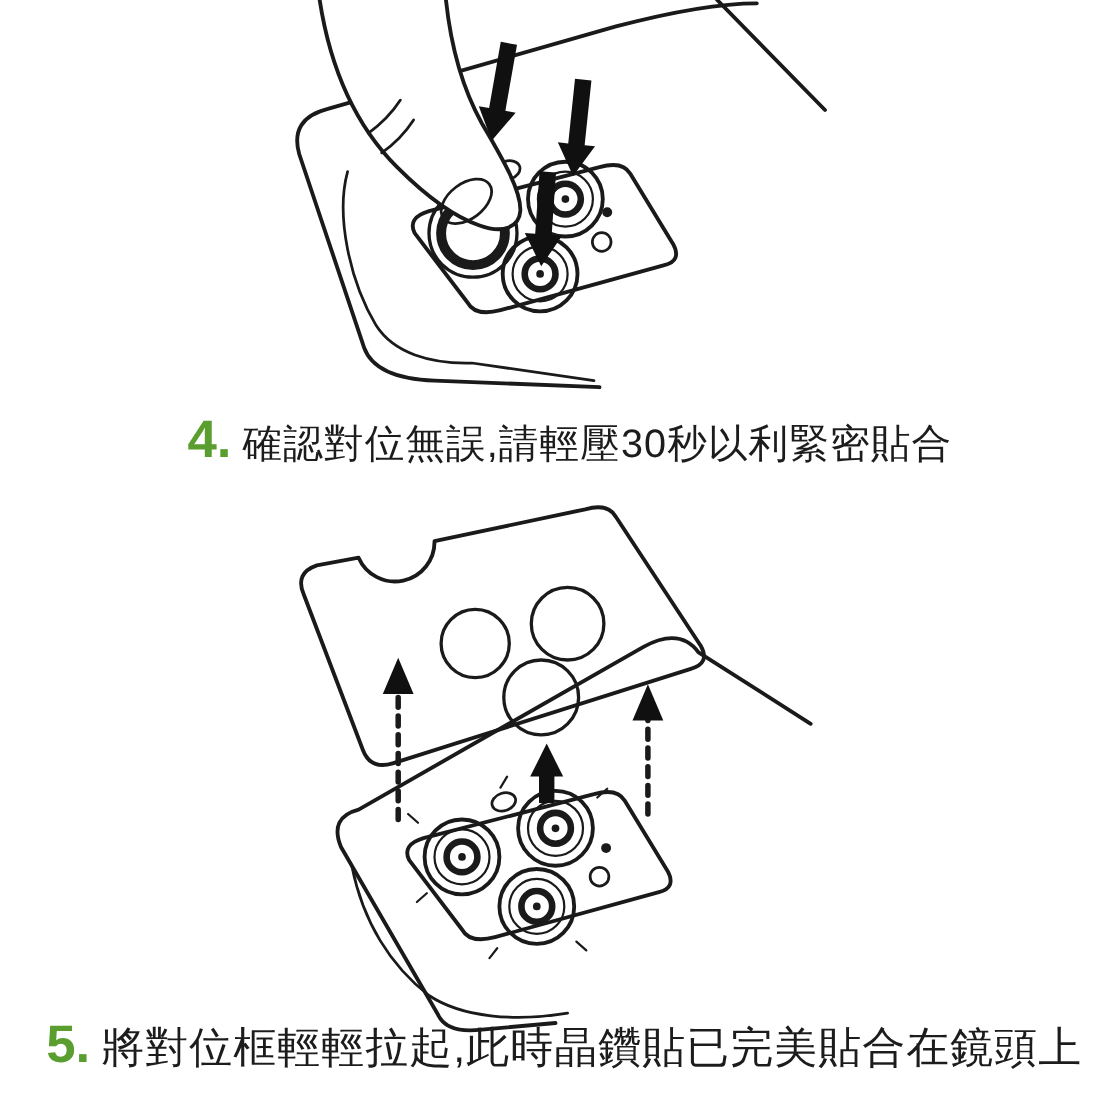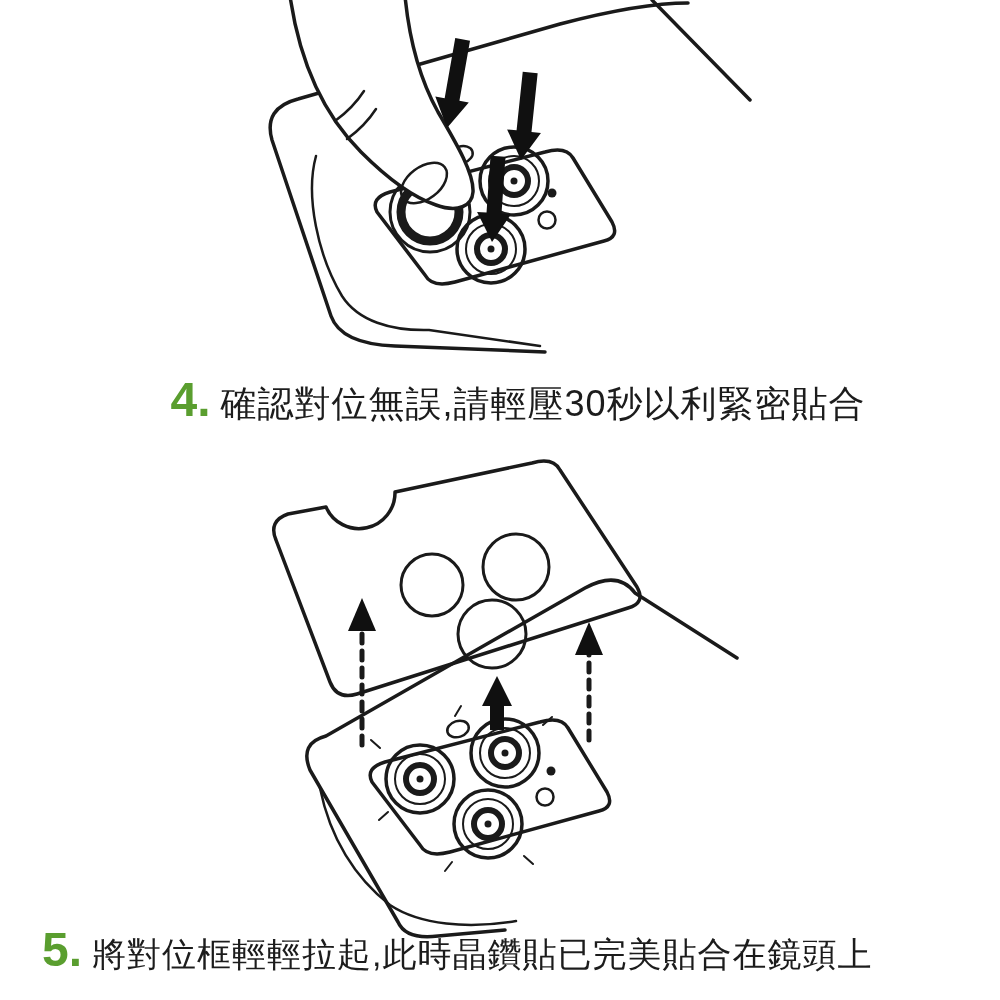--- a/index.html
+++ b/index.html
@@ -20,21 +20,21 @@
     margin-right:10px;
     vertical-align:baseline;
   }
   .step .step-text{
     font-size:36px;
     color:var(--ink,#1c1c1c);
     letter-spacing:1px;
   }
   .step4{top:372px;left:0;width:100%;text-align:center;}
   .step5{top:922px;left:24px;}
-  .step5 .step-text{font-size:34px;text-align:center;}
+  .step5 .step-text{font-size:39px;text-align:center;}
 </style>
 </head>
 <body>
 
 <div class="canvas">
 
   <svg class="art" viewBox="0 0 1000 1000" aria-hidden="true">
 
     <g stroke="#1a1a1a" stroke-width="3.5" fill="none" stroke-linecap="round" stroke-linejoin="round">
 

